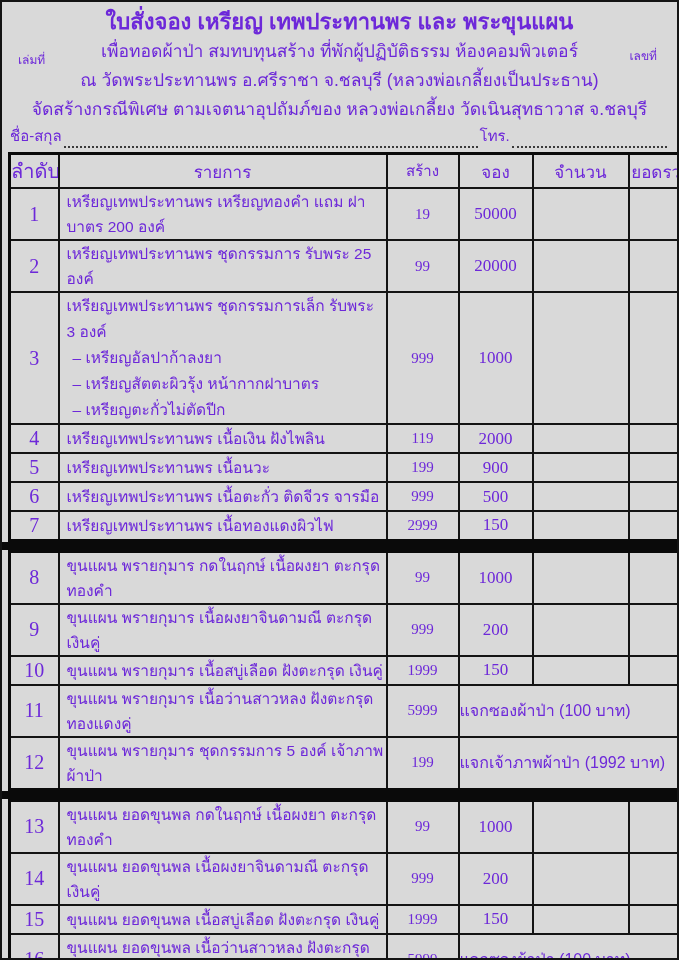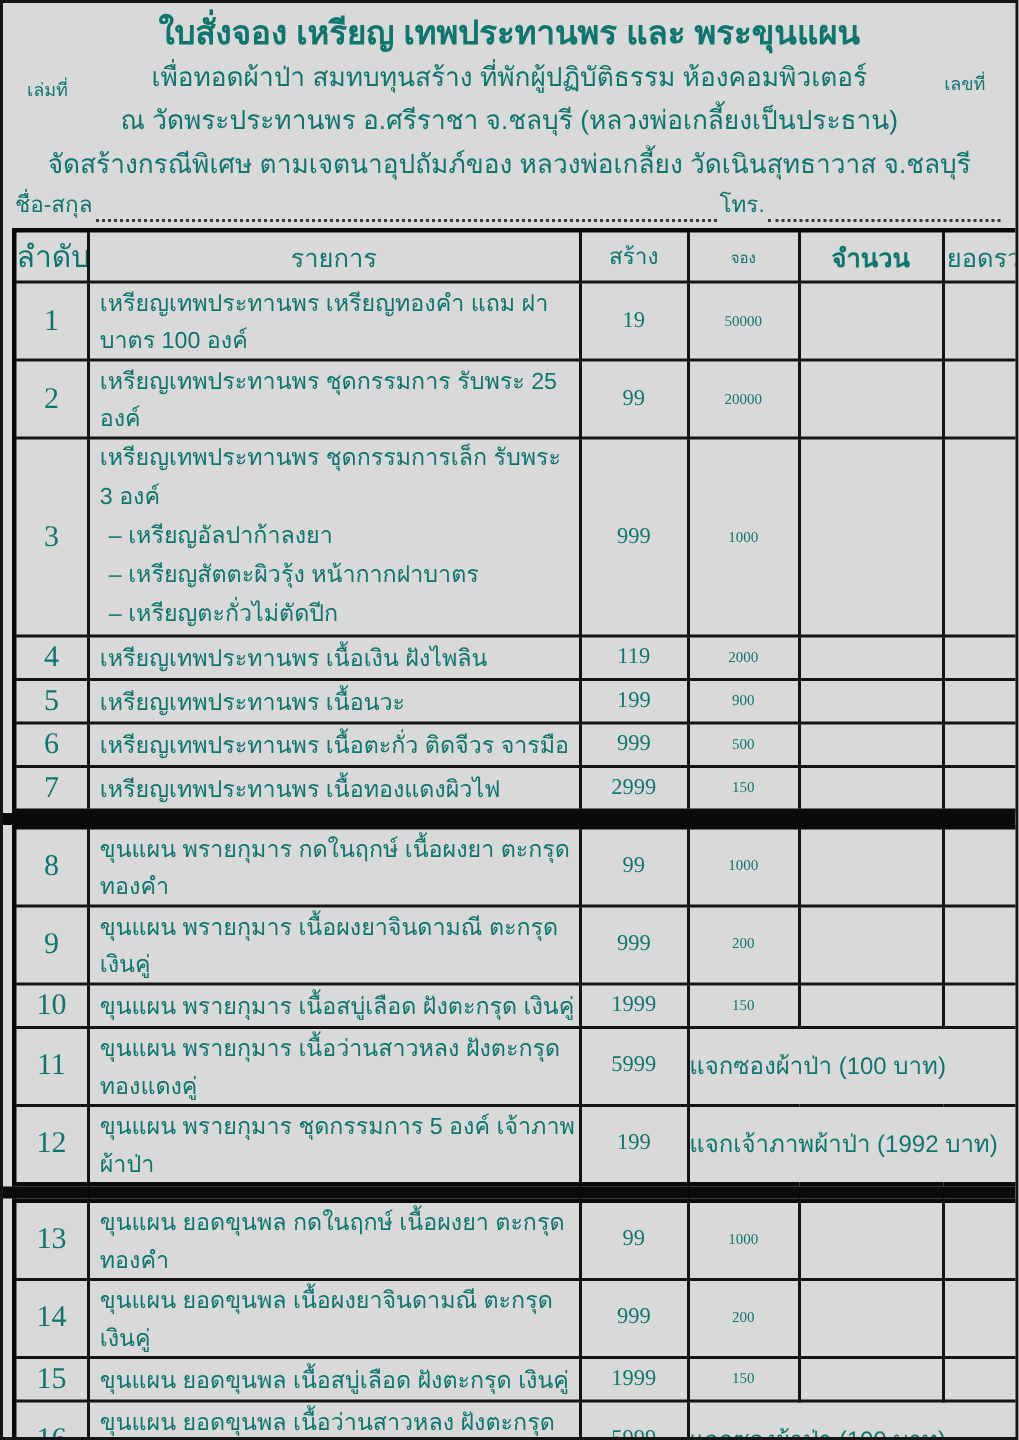--- a/index.html
+++ b/index.html
@@ -3,21 +3,21 @@
 <meta charset="utf-8">
 <style>
   * { margin: 0; padding: 0; box-sizing: border-box; }
   html, body { background: #b9b9b9; }
   .sheet {
     position: relative;
     width: 679px; height: 960px;
     margin: 0 auto;
     background: #d9d9d9;
     border: 2px solid #141414;
-    color: #0f766e;
+    color: #6d28d9;
     font-family: "Liberation Sans", sans-serif;
     overflow: hidden;
   }
   
   .form-header { text-align: center; padding-top: 5px; }
   .form-title { font-size: 22px; line-height: 30px; font-weight: bold; }
   .hline { font-size: 17.5px; line-height: 29px; }
   .corner { position: absolute; font-size: 12px; }
   .corner.vol { left: 16px; top: 48px; }
   .corner.num { right: 20px; top: 44px; }
@@ -33,22 +33,22 @@
   table {
     border-collapse: collapse; table-layout: fixed;
     width: 663px; margin: 0 auto;
   }
   td, th { border: 2px solid #141414; overflow: hidden; }
   th { font-size: 17px; font-weight: normal; height: 28px; }
   td { font-size: 15.5px; }
   .c-no   { width: 49px;  text-align: center; font-family: "Liberation Serif", serif; font-size: 20px; }
   .c-item { width: 328px; text-align: left; padding-left: 7px; }
   .c-made { width: 72px;  text-align: center; font-family: Liberation Serif, serif; font-size: 15px; }
-  .c-price{ width: 74px;  text-align: center; font-family: "Liberation Serif", serif; font-size: 10px; }
-  .c-qty  { width: 96px; font-weight: bold; }
+  .c-price{ width: 74px;  text-align: center; font-family: "Liberation Serif", serif; font-size: 17px; }
+  .c-qty  { width: 96px; }
   .c-total{ width: 67px; }
   .r-std td { height: 29px; }
   .r-tall td { height: 112px; }
   .sub-item { padding-left: 6px; line-height: 26px; }
   .lead-item { line-height: 26px; }
   .c-note { font-size: 16px; }
   .section-bar { height: 8px; background: #0a0a0a; width: 675px; }
   .t-outer { border: 3px solid #0a0a0a; }
 </style>
 </head>
@@ -78,21 +78,21 @@
           <tr>
         <th class="c-no">ลำดับ</th>
         <th class="c-item" style="text-align:center;padding-left:0;">รายการ</th>
         <th class="c-made">สร้าง</th>
         <th class="c-price">จอง</th>
         <th class="c-qty">จำนวน</th>
         <th class="c-total">ยอดรวม</th>
       </tr>
       <tr class="r-std">
         <td class="c-no">1</td>
-        <td class="c-item">เหรียญเทพประทานพร เหรียญทองคำ แถม ฝาบาตร 100 องค์</td>
+        <td class="c-item">เหรียญเทพประทานพร เหรียญทองคำ แถม ฝาบาตร 200 องค์</td>
         <td class="c-made">19</td>
         <td class="c-price">50000</td>
         <td class="c-qty"></td>
         <td class="c-total"></td>
       </tr>
       <tr class="r-std">
         <td class="c-no">2</td>
         <td class="c-item">เหรียญเทพประทานพร ชุดกรรมการ รับพระ 25 องค์</td>
         <td class="c-made">99</td>
         <td class="c-price">20000</td>

